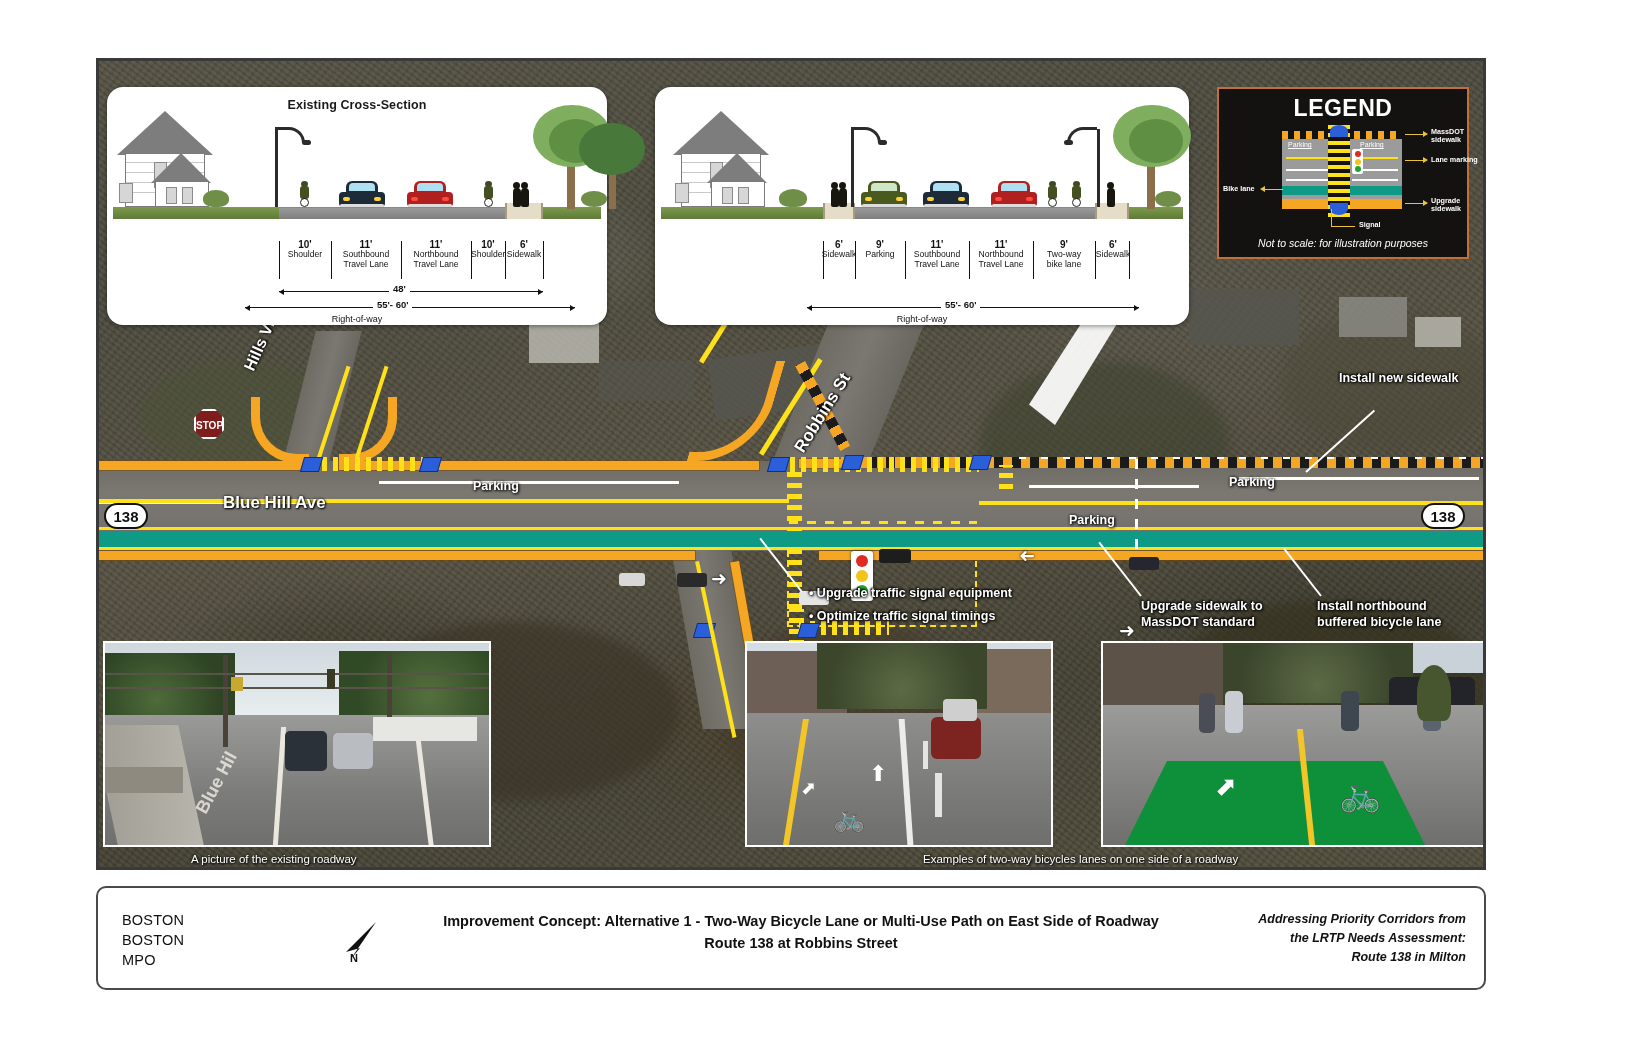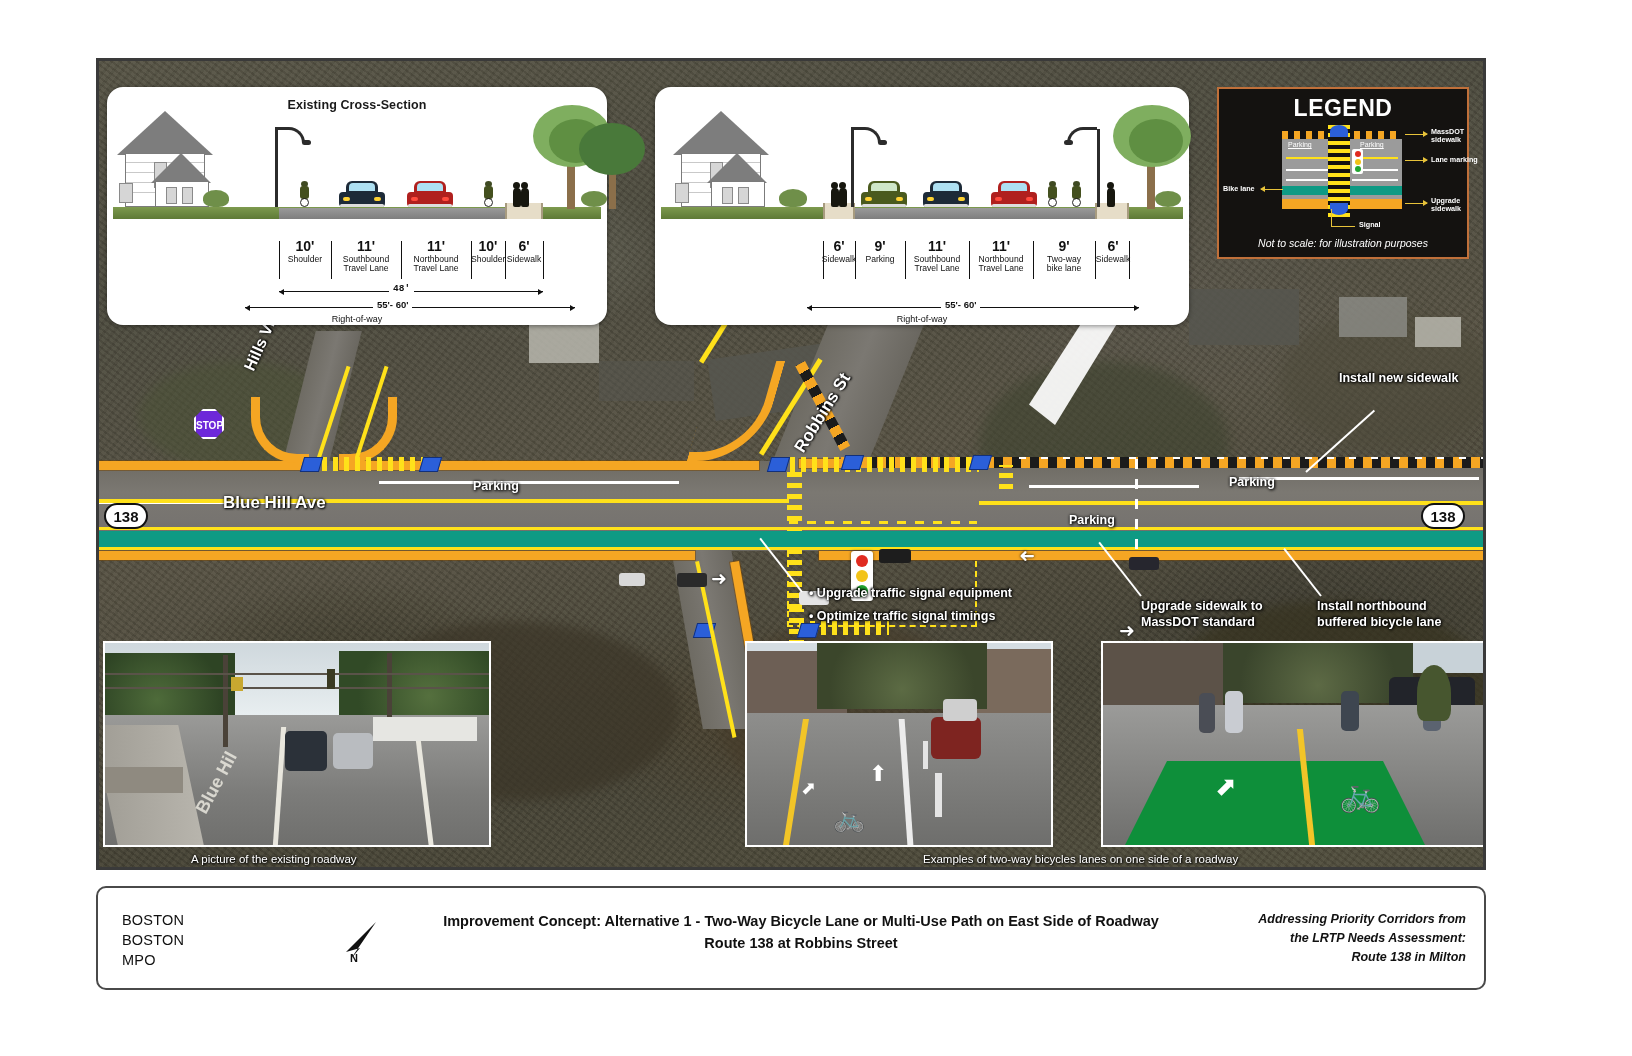--- a/index.html
+++ b/index.html
@@ -115,21 +115,21 @@
   .car.red .lamp1,.car.red .lamp2 { background:#ff4a3d; }
   .car.green .top,.car.green .low { background:#4a5a1e; }
 
   .tree { position:absolute; bottom:28px; }
   .tree .trunk { position:absolute; bottom:0; background:#8b6f4a; }
   .tree .crown { position:absolute; border-radius:50%; }
 
   
   .dims { position:absolute; left:0; right:0; }
   .dimcell { position:absolute; text-align:center; font-size:8.6px; color:#111; line-height:1.12; }
-  .dimcell .ft { font-weight:bold; font-size:14px; display:block; }
+  .dimcell .ft { font-weight:bold; font-size:10px; display:block; }
   .tick { position:absolute; width:1px; background:#111; }
   .arrowline { position:absolute; height:1px; background:#111; }
   .arrowline::before, .arrowline::after { content:""; position:absolute; top:-2.5px; border-top:3px solid transparent; border-bottom:3px solid transparent; }
   .arrowline::before { left:0; border-right:5px solid #111; }
   .arrowline::after { right:0; border-left:5px solid #111; }
   .dimlabel { position:absolute; font-size:9.5px; font-weight:bold; color:#111; background:#fff; padding:0 4px; }
   .rowlabel { position:absolute; font-size:9px; color:#111; text-align:center; width:100%; }
 
   
   #legend {
@@ -150,21 +150,21 @@
   .lg-sig span { position:absolute; left:2.5px; width:6px; height:6px; border-radius:50%; }
 
   
   .shield {
     position:absolute; width:44px; height:26px; border:2px solid #111; border-radius:13px;
     background:#fff; color:#111; font-size:15px; font-weight:bold; text-align:center; line-height:23px;
   }
   .street-label { position:absolute; color:#fff; font-weight:bold; text-shadow:0 0 3px #000,1px 1px 2px #000; }
   .parking-label { position:absolute; color:#fff; font-size:12.5px; font-weight:bold; text-shadow:0 0 3px #000,1px 1px 3px #000; }
   .stopsign {
-    position:absolute; width:30px; height:30px; background:#6d28d9; color:#fff;
+    position:absolute; width:30px; height:30px; background:#7f1d1d; color:#fff;
     font-size:10px; font-weight:bold; text-align:right; line-height:30px;
     border:2px solid #fff; clip-path:polygon(30% 0,70% 0,100% 30%,100% 70%,70% 100%,30% 100%,0 70%,0 30%);
   }
   .annot { position:absolute; color:#fff; font-size:12.5px; font-weight:bold; line-height:1.25; text-shadow:0 0 3px #000,1px 1px 3px #000,-1px -1px 2px #000; }
   .leader { position:absolute; background:#fff; height:2px; transform-origin:0 50%; }
   .dirarrow { position:absolute; color:#fff; font-size:19px; line-height:1; text-shadow:0 0 3px #000; }
   .signal-box { position:absolute; width:22px; height:50px; background:#fff; border-radius:3px; box-shadow:0 0 3px rgba(0,0,0,.6); }
   .signal-box span { position:absolute; left:5px; width:12px; height:12px; border-radius:50%; }
 
   
@@ -428,21 +428,21 @@
           <span>Shoulder</span>
         </div>
         <div class="dimcell" style="left:398px;top:0;width:38px;">
           <span class="ft">6'</span>
           <span>Sidewalk</span>
         </div>
       </div>
 
       <div class="dims" style="top:196px;height:16px;">
         <div class="arrowline" style="left:172px;top:8px;width:264px;"></div>
-        <div class="dimlabel" style="left:282px;top:0;font-family:Liberation Mono, monospace;">48'</div>
+        <div class="dimlabel" style="left:282px;top:0;">48'</div>
       </div>
       <div class="dims" style="top:212px;height:26px;">
         <div class="arrowline" style="left:138px;top:8px;width:330px;"></div>
         <div class="dimlabel" style="left:266px;top:0;">55'- 60'</div>
         <div class="rowlabel" style="top:15px;">Right-of-way</div>
       </div>
     </div>
 
     <div class="xs-panel" id="xs-proposed">
 

